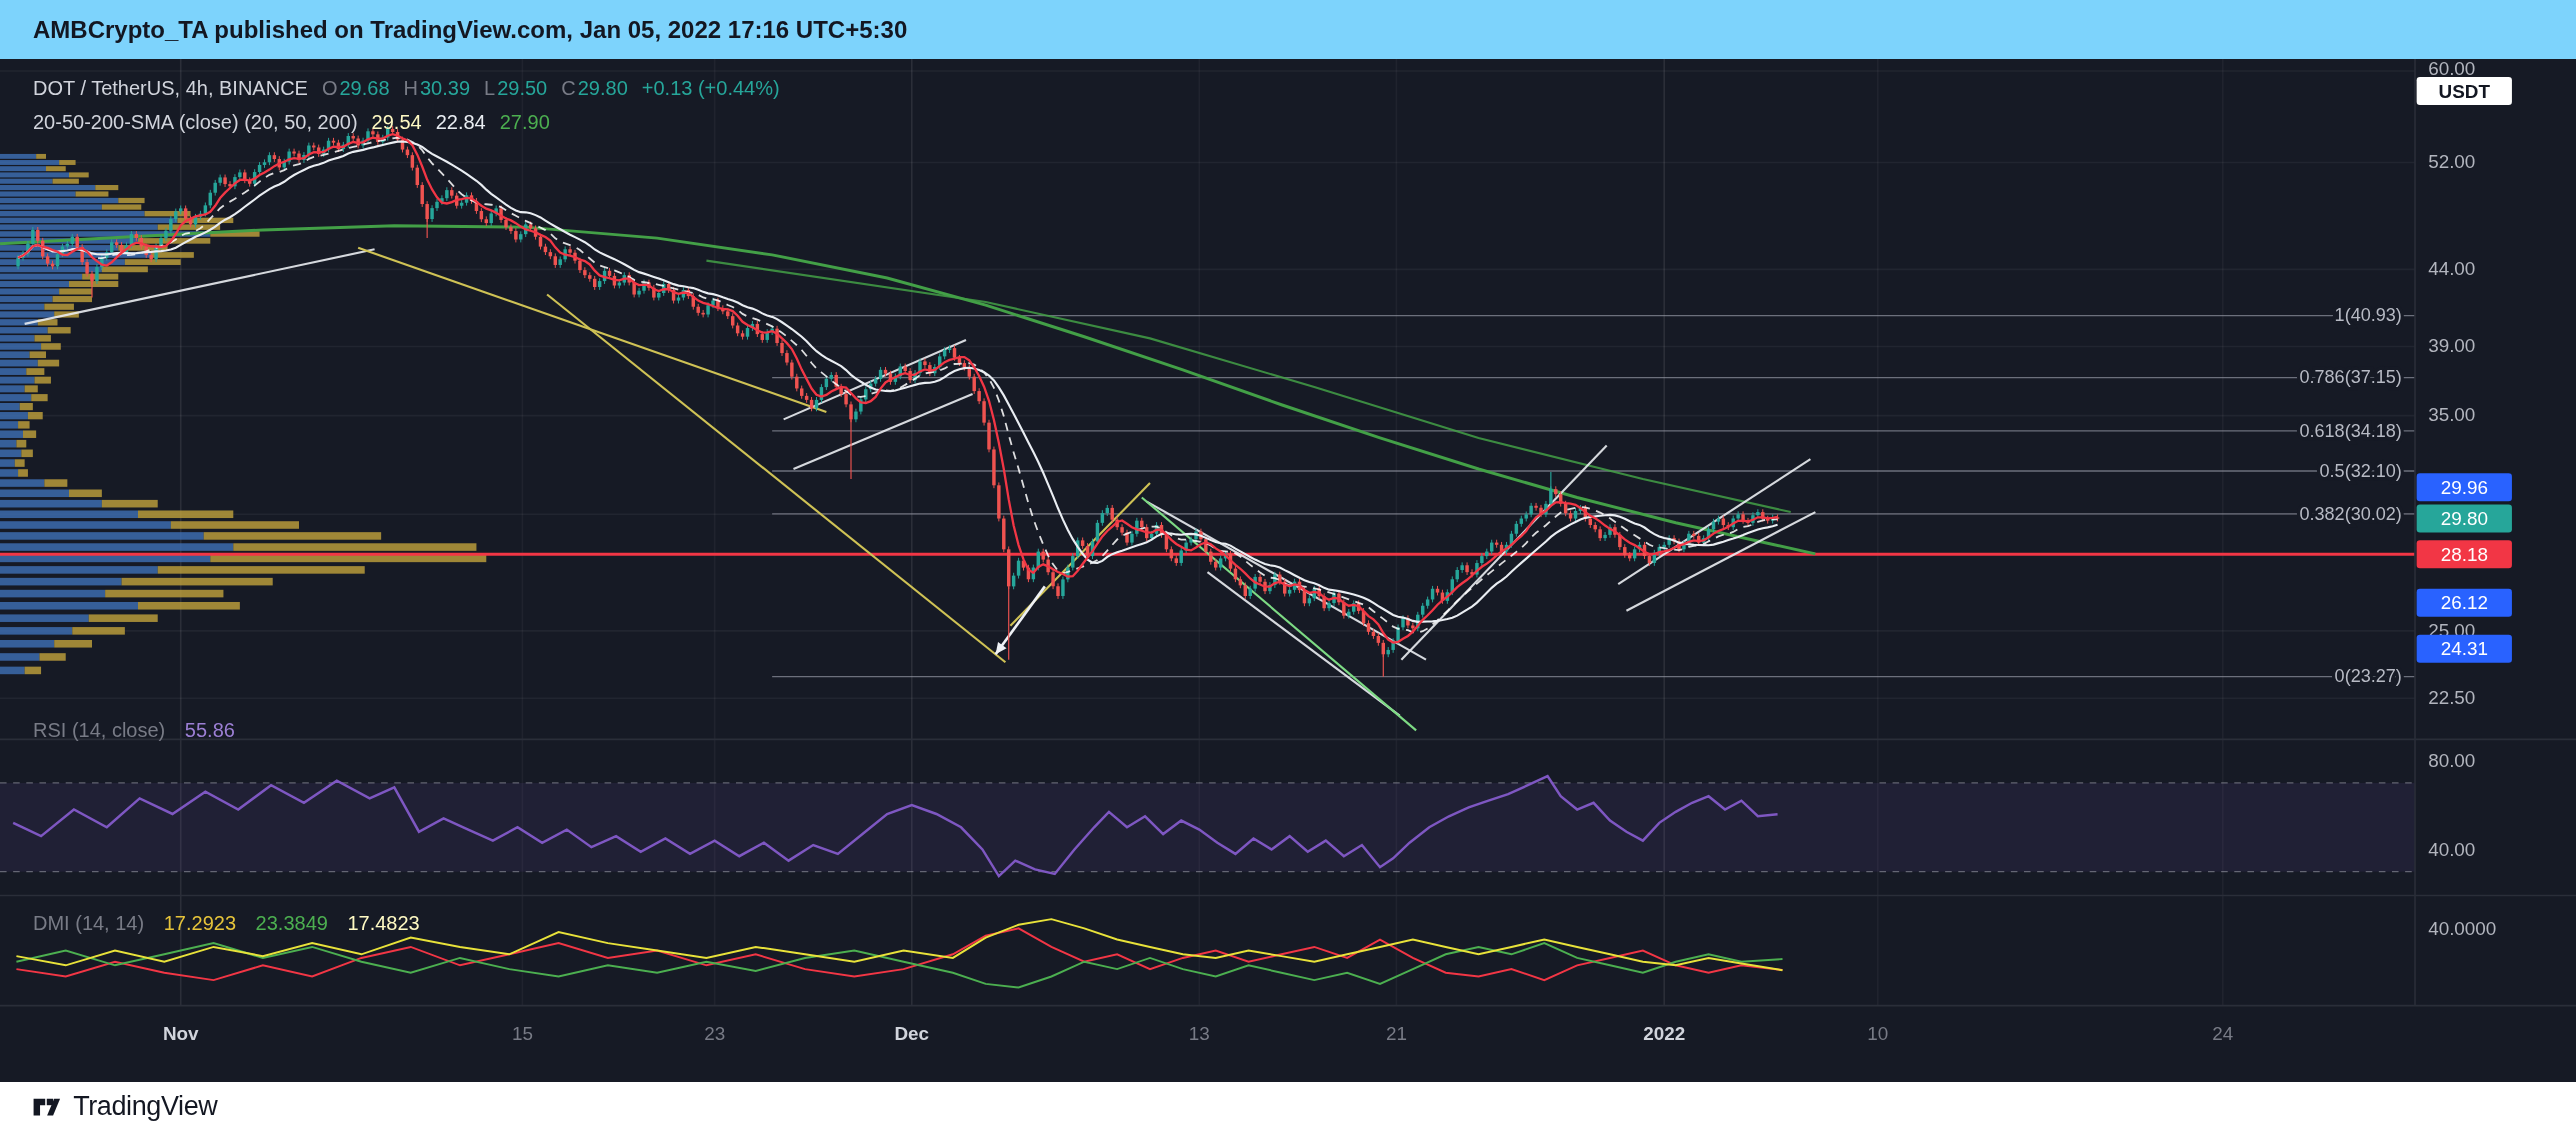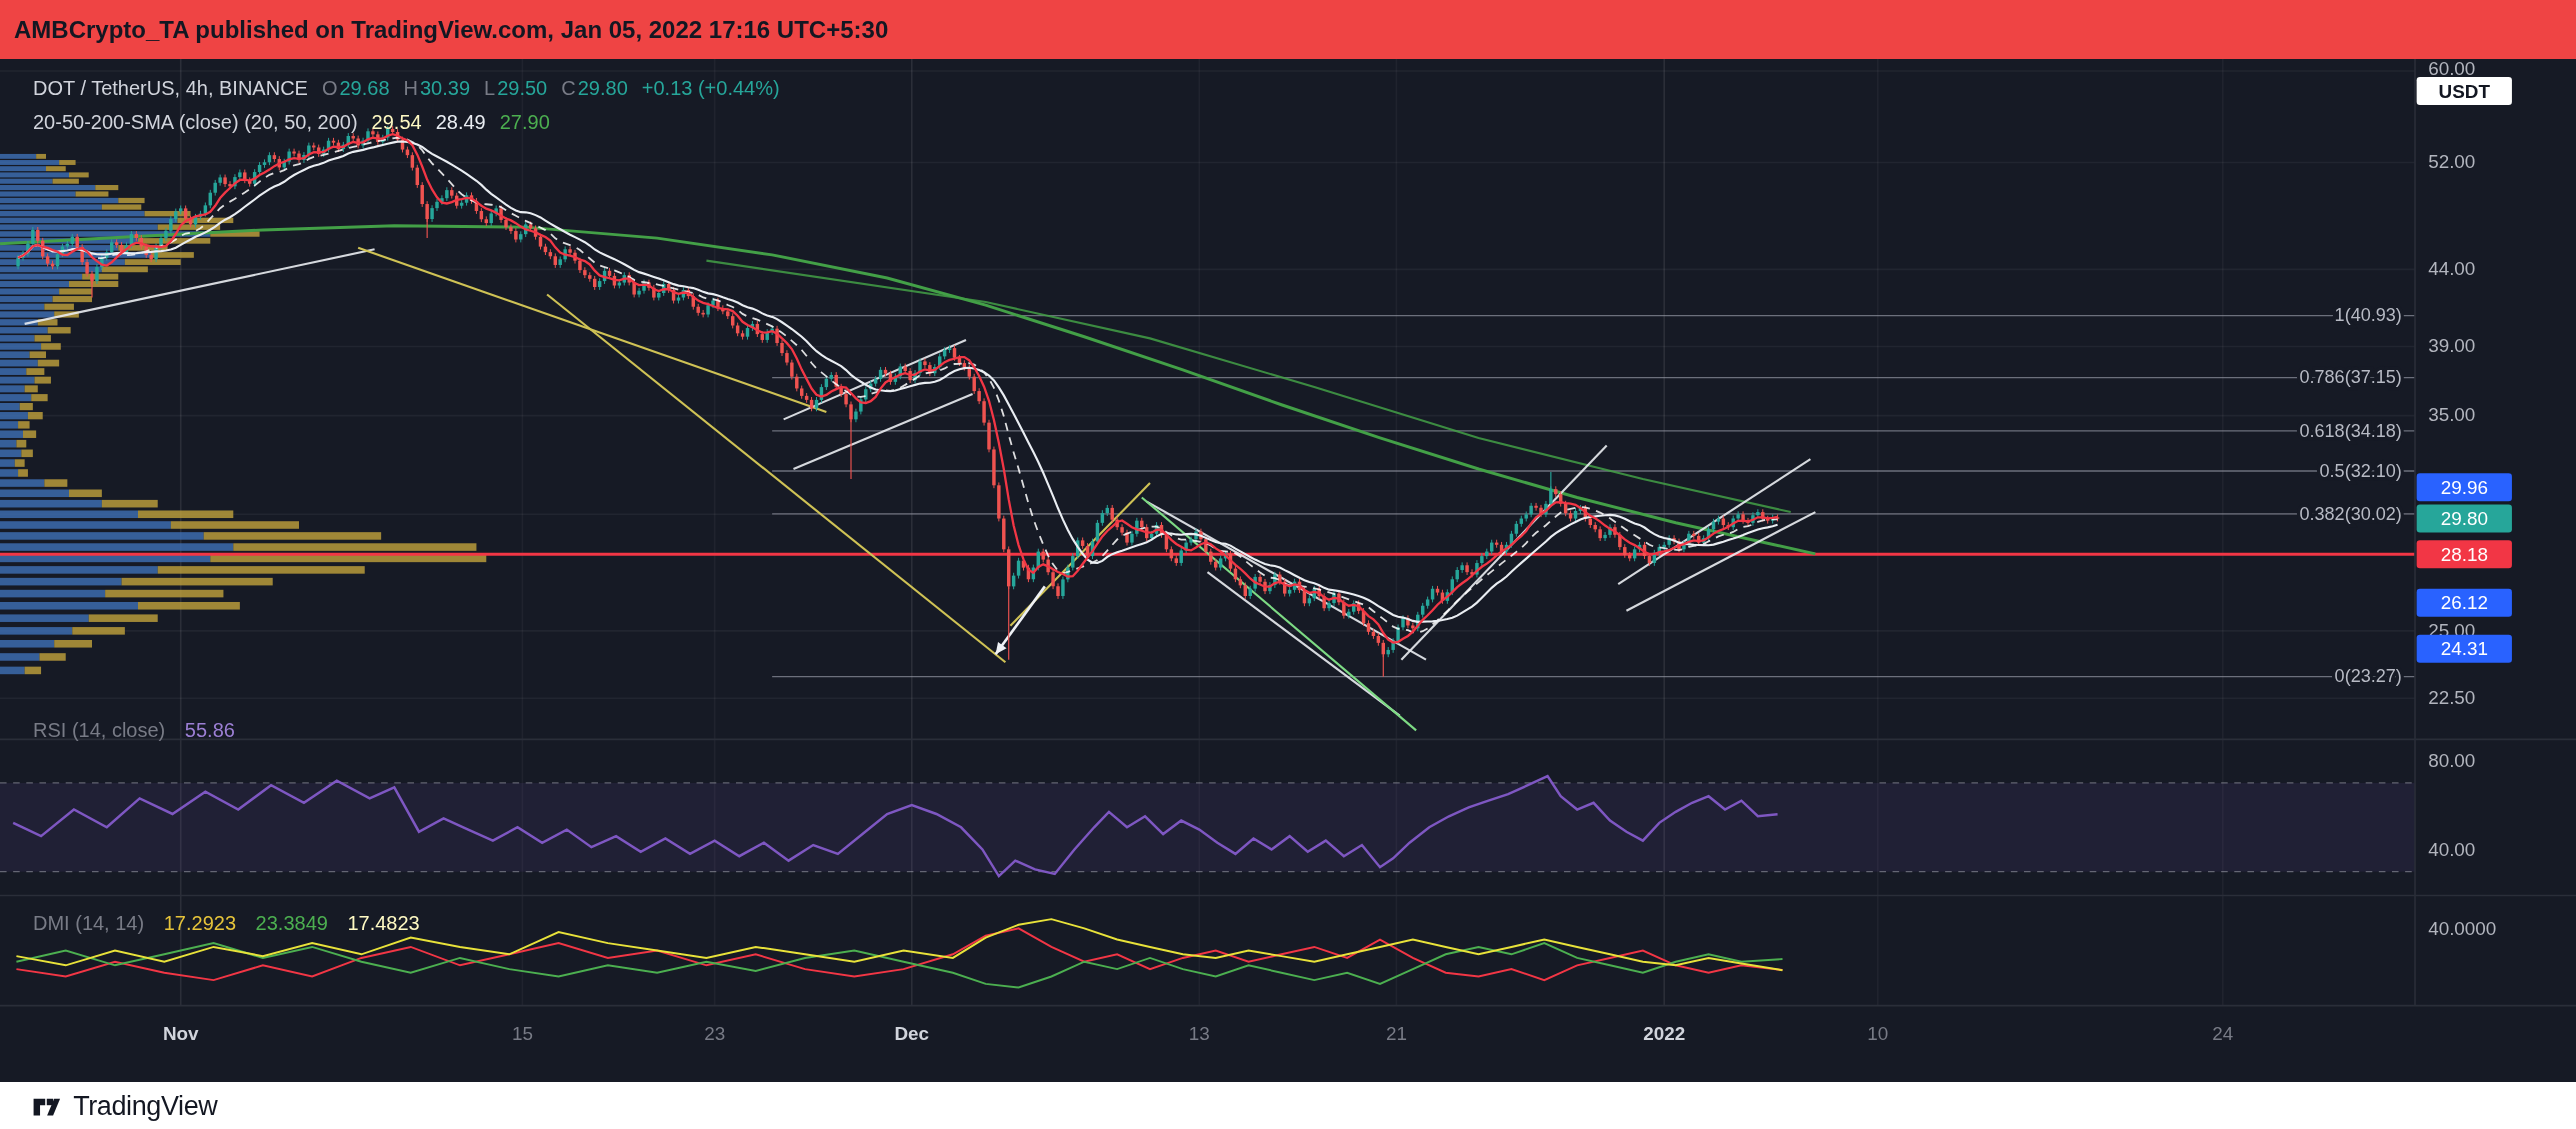--- a/index.html
+++ b/index.html
@@ -1,19 +1,19 @@
 <!DOCTYPE html>
 <html style="font-size:14px"><head>
 <meta charset="utf-8">
 <style>
   html,body{margin:0;padding:0;}
   body{width:2576px;height:1130px;background:#161a25;position:relative;overflow:hidden;
        font-family:"Liberation Sans",sans-serif;}
-  .header{position:absolute;top:0;left:0;width:2576px;height:59px;background:#ef4444;
-          display:flex;align-items:center;box-sizing:border-box;padding-left:14px;
+  .header{position:absolute;top:0;left:0;width:2576px;height:59px;background:#7dd3fc;
+          display:flex;align-items:center;box-sizing:border-box;padding-left:33px;
           font-size:24px;font-weight:600;color:#131722;z-index:5;}
   .chartwrap{position:absolute;top:59px;left:0;width:2576px;height:1023px;}
   #chart{position:absolute;left:0;top:0;width:100%;height:100%;display:block;}
   #chart text{font-family:"Liberation Sans",sans-serif;}
   .overlay{position:absolute;left:33px;white-space:nowrap;font-size:20px;z-index:3;}
   .row{height:34px;display:flex;align-items:center;text-align:right;}
   .c-title{color:#d1d4dc;}
   .c-dim{color:#787b86;}
   .c-up{color:#26a69a;}
   .c-red{color:#fef9c3;}
@@ -1006,21 +1006,21 @@
       <span class="c-up mls">30.39</span>
       <span class="c-dim ml">L</span>
       <span class="c-up mls">29.50</span>
       <span class="c-dim ml">C</span>
       <span class="c-up mls">29.80</span>
       <span class="c-up ml">+0.13 (+0.44%)</span>
     </div>
     <div class="row">
       <span class="c-title">20-50-200-SMA (close) (20, 50, 200)</span>
       <span class="c-red ml">29.54</span>
-      <span class="c-white ml">28.49</span>
+      <span class="c-white ml">22.84</span>
       <span class="c-green ml">27.90</span>
     </div>
   </div>
 
   <div class="overlay" style="top:660px">
     <span class="c-dim">RSI (14, close)</span>
     <span class="c-purple ml">55.86</span>
   </div>
 
   <div class="overlay" style="top:853px">

